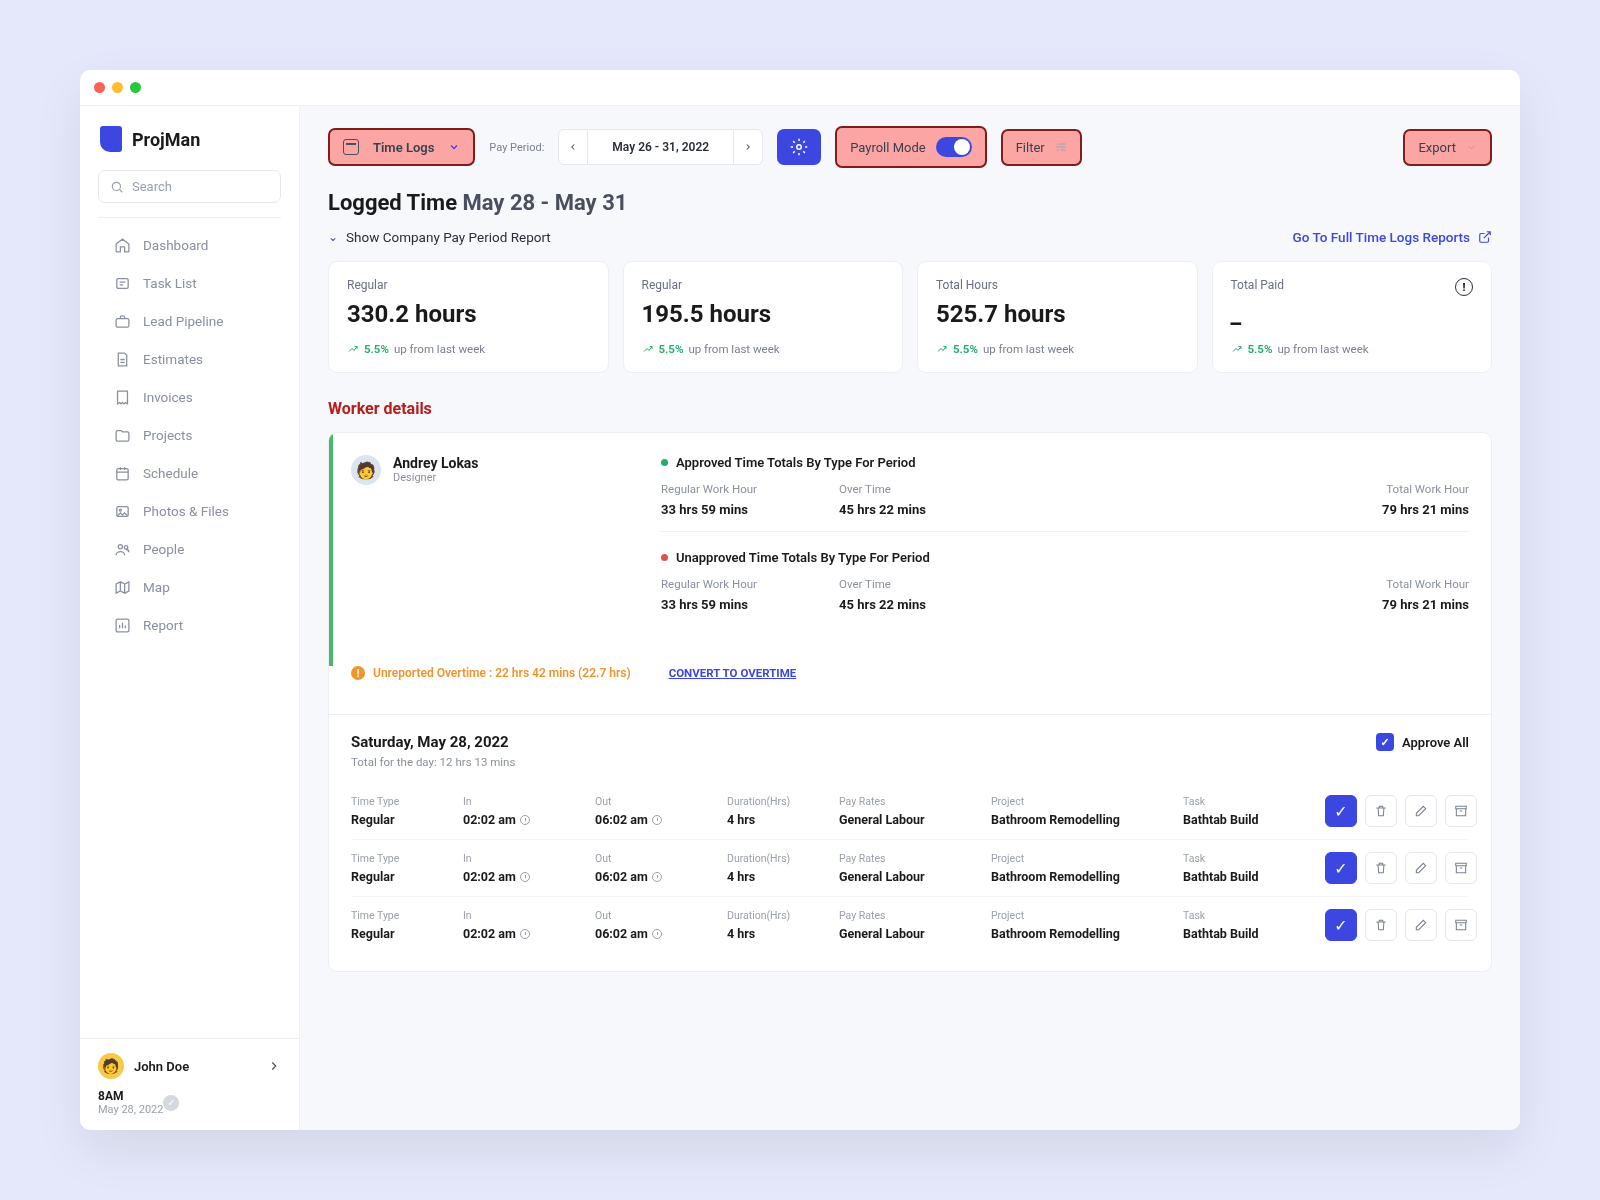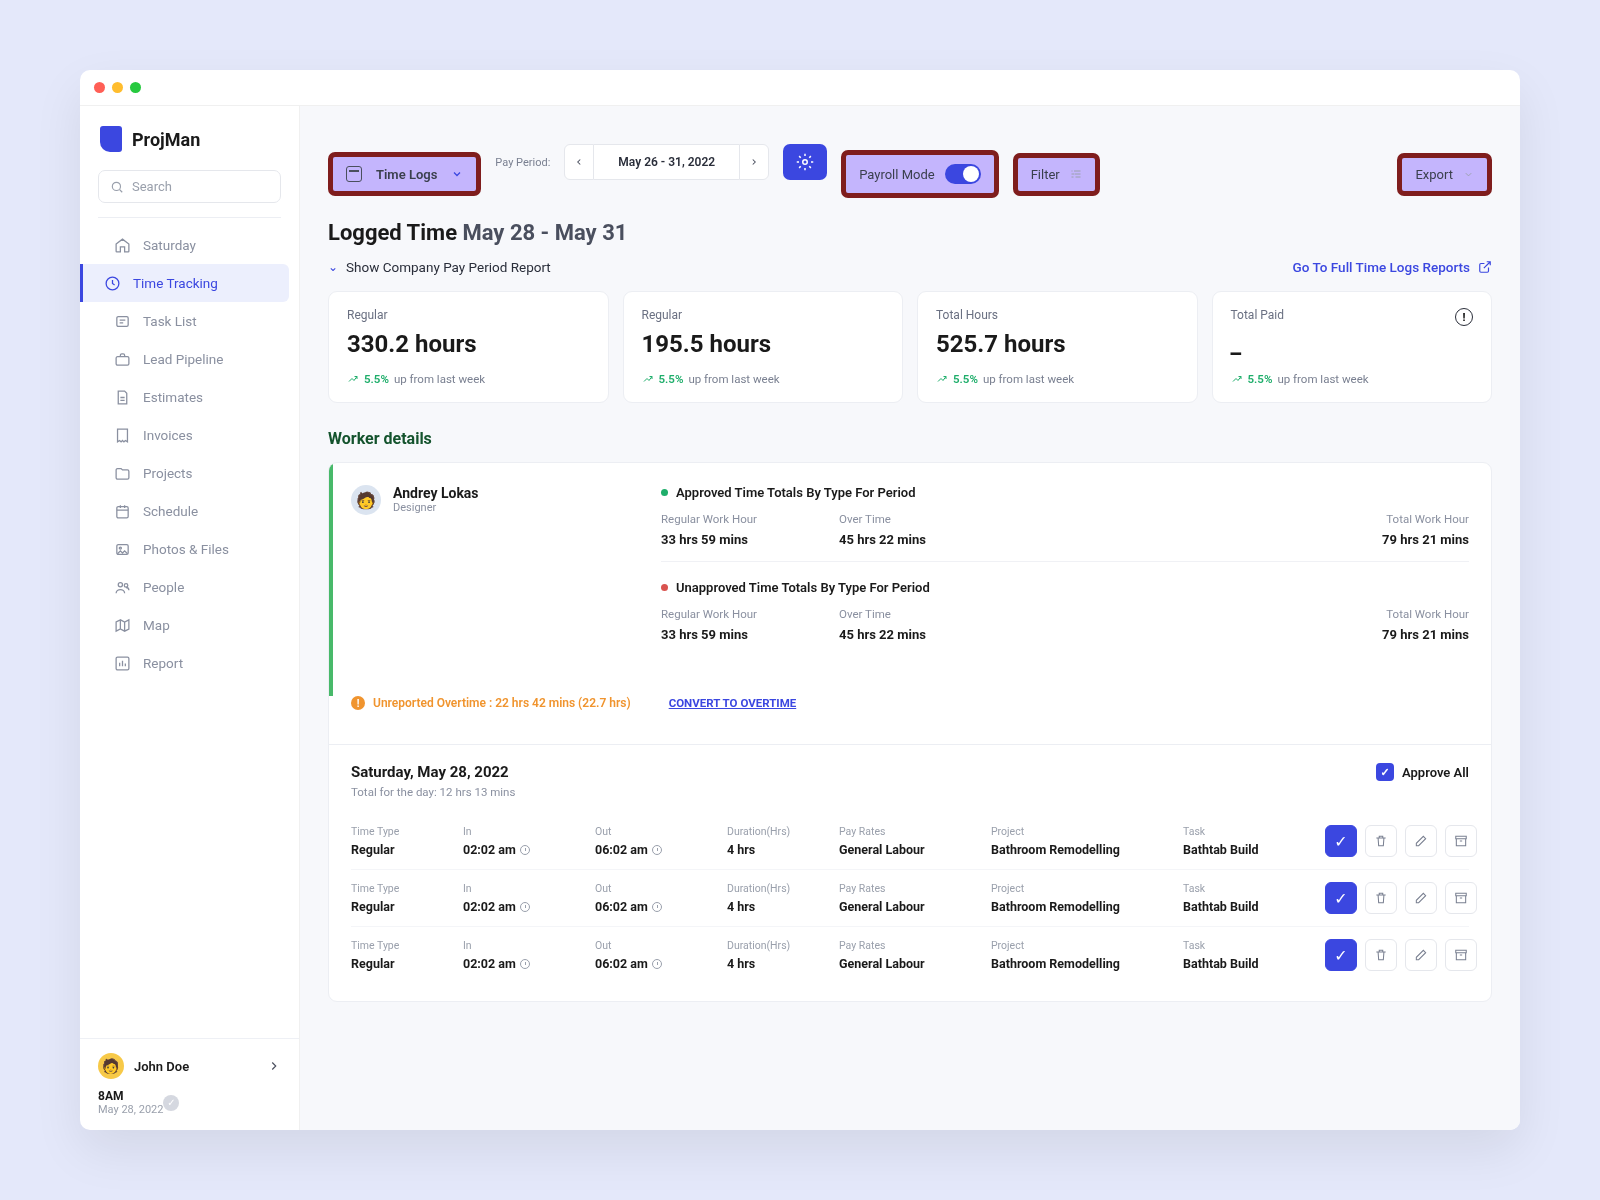--- a/index.html
+++ b/index.html
@@ -24,21 +24,21 @@
 .userrow { display:flex; align-items:center; gap:10px; }
 .avatar { width:26px; height:26px; border-radius:50%; background:#f7c948; display:flex; align-items:center; justify-content:center; font-size:14px; }
 .username { font-size:13px; font-weight:600; color:#1a1a1a; flex:1; }
 .stamp { margin-top:10px; display:flex; align-items:center; justify-content:flex-start; }
 .stamp-t { font-size:12px; font-weight:700; color:#1a1a1a; }
 .stamp-d { font-size:11px; color:#9aa0ac; }
 .checkcirc { width:16px; height:16px; border-radius:50%; background:#d5d8e0; color:#fff; display:flex; align-items:center; justify-content:center; font-size:10px; }
 
 .main { flex:1; background:#f7f8fb; overflow:auto; padding:20px 28px; }
 .toolbar { display:flex; align-items:center; gap:14px; margin-bottom:22px; }
-.pill { background:#c4b5fd; border:5px solid #7f1d1d; border-radius:7px; display:flex; align-items:center; padding:9px 13px; font-size:13px; color:#3a3f4d; gap:10px;margin-top:24px; }
+.pill { background:#fca5a5; border:2px solid #7f1d1d; border-radius:7px; display:flex; align-items:center; padding:9px 13px; font-size:13px; color:#3a3f4d; gap:10px; }
 .pill.sel { font-weight:600; gap:14px; }
 .pp-label { font-size:11px; color:#7a8091; }
 .pp-ctrl { display:flex; align-items:center; }
 .pp-btn { width:30px; height:36px; background:#fff; border:1px solid #e5e7ec; display:flex; align-items:center; justify-content:center; font-size:12px; color:#4a4f5e; cursor:pointer; }
 .pp-btn.l{border-radius:6px 0 0 6px}.pp-btn.r{border-radius:0 6px 6px 0}
 .pp-date { height:36px; border-top:1px solid #e5e7ec; border-bottom:1px solid #e5e7ec; display:flex; align-items:center; padding:0 24px; font-size:12px; font-weight:600; color:#2a2e3a; background:#fff; }
 .gear-btn { width:44px; height:36px; background:#3b47e0; border-radius:7px; display:flex; align-items:center; justify-content:center; color:#fff; cursor:pointer; }
 .toggle { width:36px; height:20px; background:#3b47e0; border-radius:10px; position:relative; }
 .toggle:after{content:"";position:absolute;right:2px;top:2px;width:16px;height:16px;background:#fff;border-radius:50%}
 .spacer { flex:1; }
@@ -54,21 +54,21 @@
 .chev { color:#3b47e0; font-size:12px; }
 
 .cards { display:flex; gap:14px; margin-bottom:26px; }
 .card { flex:1; background:#fff; border:1px solid #eceef3; border-radius:9px; padding:16px 18px; }
 .card-t { font-size:12px; color:#6a7082; margin-bottom:8px; }
 .card-v { font-size:24px; font-weight:700; color:#1a1a1a; margin-bottom:14px; }
 .card-s { font-size:11.5px; color:#7a8091; display:flex; align-items:center; gap:5px; }
 .card-s .pct { color:#1fae6b; font-weight:600;text-align:right; }
 .warn-ico { float:right; width:18px;height:18px;border:1.5px solid #2a2e3a;border-radius:50%;display:flex;align-items:center;justify-content:center;font-size:11px;font-weight:700; }
 
-h2 { font-size:16px; font-weight:700; color:#14532d; margin-bottom:14px; }
+h2 { font-size:16px; font-weight:700; color:#b91c1c; margin-bottom:14px; }
 .worker-card { background:#fff; border:1px solid #eceef3; border-radius:9px; overflow:hidden; }
 .worker-top { padding:22px; display:flex; gap:40px; position:relative; }
 .greenbar { position:absolute; left:0; top:0; bottom:0; width:4px; background:#48b96a; }
 .worker-info { display:flex; align-items:flex-start; gap:12px; width:270px; }
 .worker-av { width:30px; height:30px; border-radius:50%; background:#dbe4f0; display:flex; align-items:center; justify-content:center; font-size:16px; }
 .worker-name { font-size:14px; font-weight:700; color:#1a1a1a; }
 .worker-role { font-size:11px; color:#8a90a0; }
 .periods { flex:1; }
 .period { margin-bottom:18px; }
 .period-h { display:flex; align-items:center; gap:8px; font-size:13px; font-weight:600; color:#1a1a1a; margin-bottom:12px; }
@@ -131,30 +131,21 @@
         <span>Search</span>
       </div>
       <div class="divider"></div>
       <nav class="nav" id="nav">
           <div class="nav-item">
             <span class="nav-ico">
               <svg width="17" height="17" viewBox="0 0 24 24" fill="none" stroke="currentColor" stroke-width="1.8">
                 <path d="M3 10 12 3l9 7v10a1 1 0 0 1-1 1h-5v-7h-6v7H4a1 1 0 0 1-1-1z"></path>
               </svg>
             </span>
-            <span>Saturday</span>
-          </div>
-          <div class="nav-item active">
-            <span class="nav-ico">
-              <svg width="17" height="17" viewBox="0 0 24 24" fill="none" stroke="currentColor" stroke-width="1.8">
-                <circle cx="12" cy="12" r="9"></circle>
-                <path d="M12 7v5l3 2"></path>
-              </svg>
-            </span>
-            <span>Time Tracking</span>
+            <span>Dashboard</span>
           </div>
           <div class="nav-item">
             <span class="nav-ico">
               <svg width="17" height="17" viewBox="0 0 24 24" fill="none" stroke="currentColor" stroke-width="1.8">
                 <rect x="4" y="5" width="16" height="14" rx="2"></rect>
                 <path d="M8 10h8M8 14h5"></path>
               </svg>
             </span>
             <span>Task List</span>
           </div>

